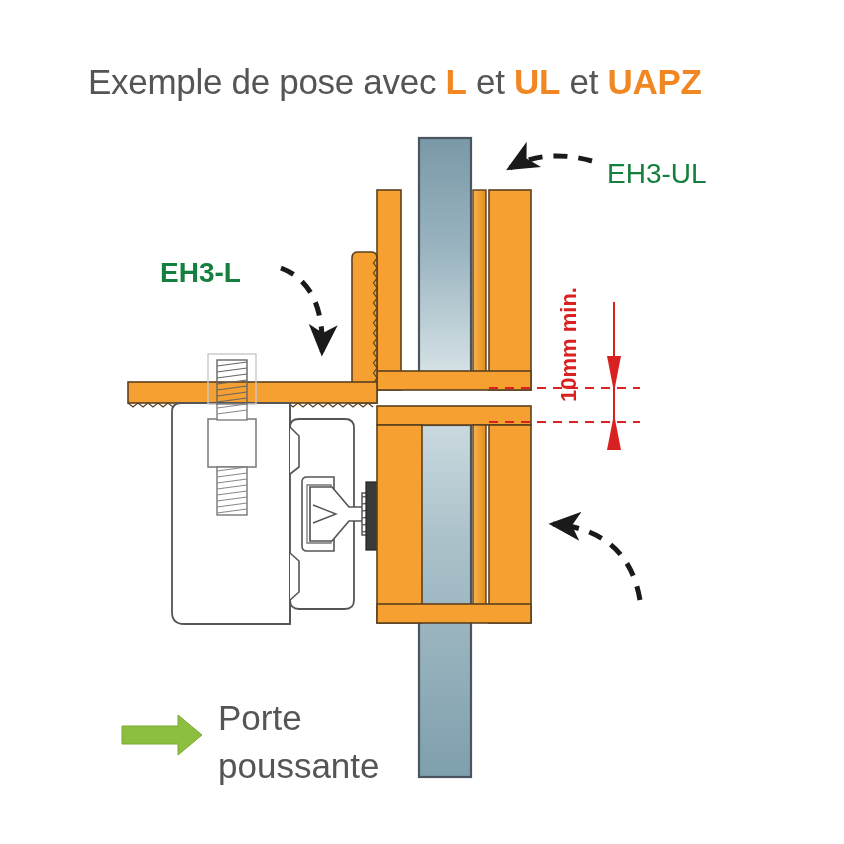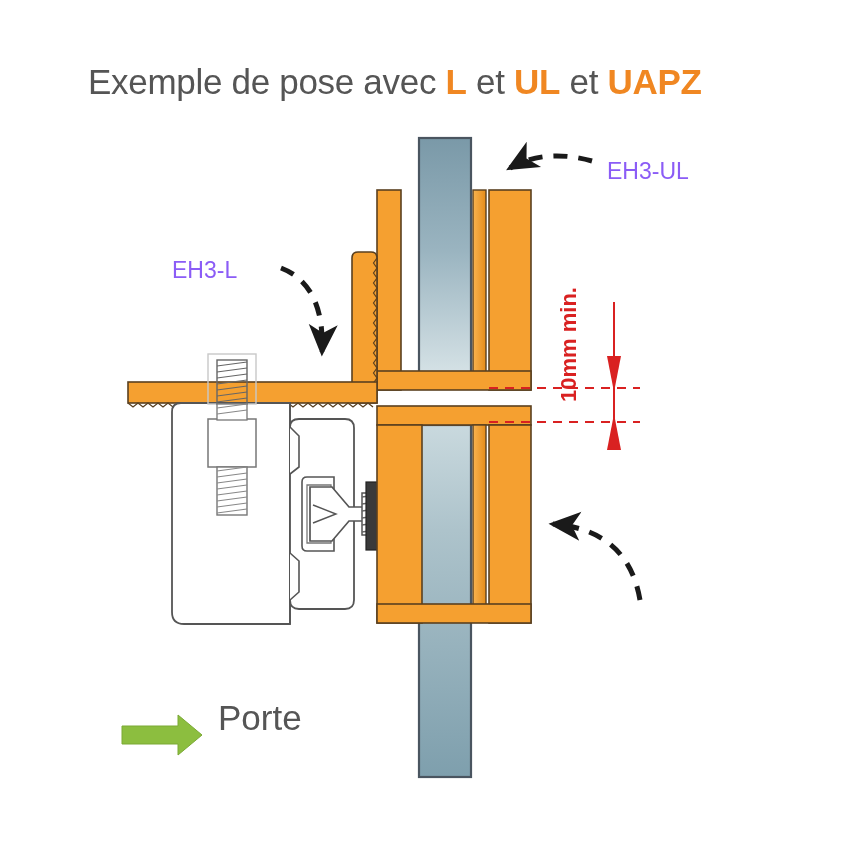--- a/index.html
+++ b/index.html
@@ -13,24 +13,24 @@
     font-size:35px;letter-spacing:-0.3px;white-space:nowrap;
     color:#555555;font-weight:400;
   }
   #title .hl{color:#F08722;font-weight:bold;}
 
   
   #draw{position:absolute;left:0;top:0;width:844px;height:844px;}
 
   
   .callout{
-    position:absolute;font-size:23px;color:#8b5cf6;white-space:nowrap;
+    position:absolute;font-size:28px;color:#15803d;white-space:nowrap;
   }
   #lbl-ul{left:607px;top:158px;}
-  #lbl-l{left:172px;top:257px;}
+  #lbl-l{left:160px;top:257px;font-weight:bold;}
   #lbl-uapz{left:568px;top:598px;}
 
   #dimtext{
     position:absolute;left:556px;top:262px;
     width:140px;
     font-size:22px;font-weight:bold;color:#d92121;
     transform:rotate(-90deg);transform-origin:0 0;
     white-space:nowrap;
   }
   #dimtext-inner{display:block;transform:translate(-140px,0);text-align:left;}
@@ -217,15 +217,16 @@
 
   <div class="callout" id="lbl-ul">EH3-UL</div>
   <div class="callout" id="lbl-l">EH3-L</div>
 
   <div id="dimtext">
     <span id="dimtext-inner">10mm min.</span>
   </div>
 
   <div id="legend">
     <div>Porte</div>
+    <div>poussante</div>
   </div>
 
 </div>
 
 </body></html>

